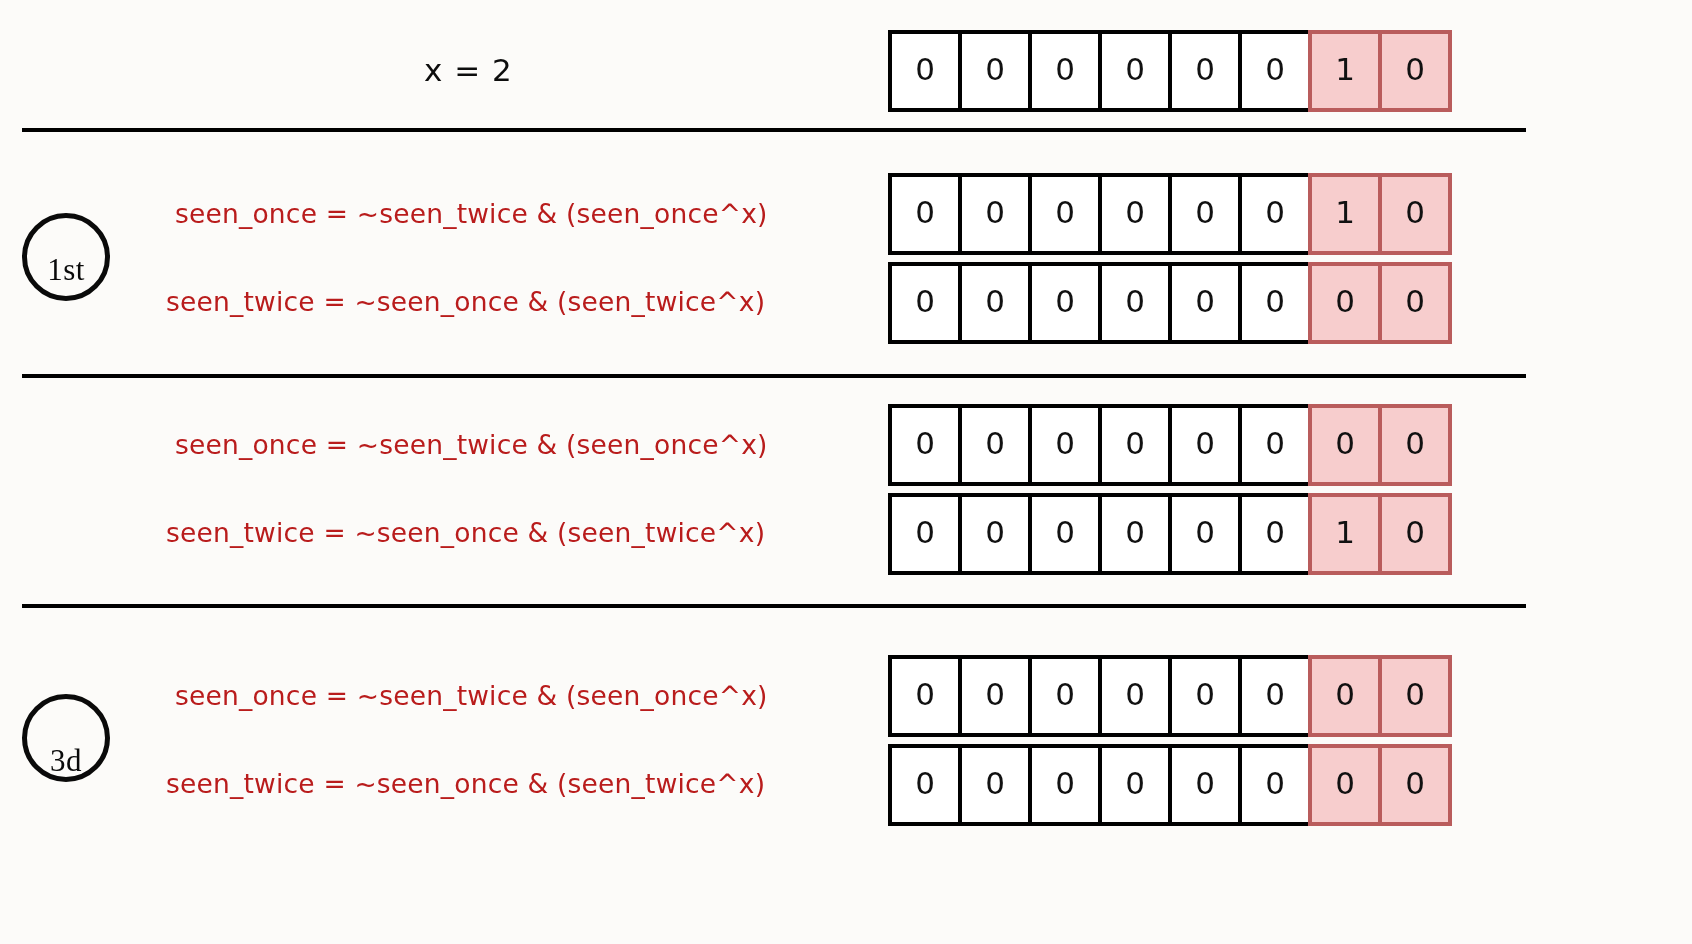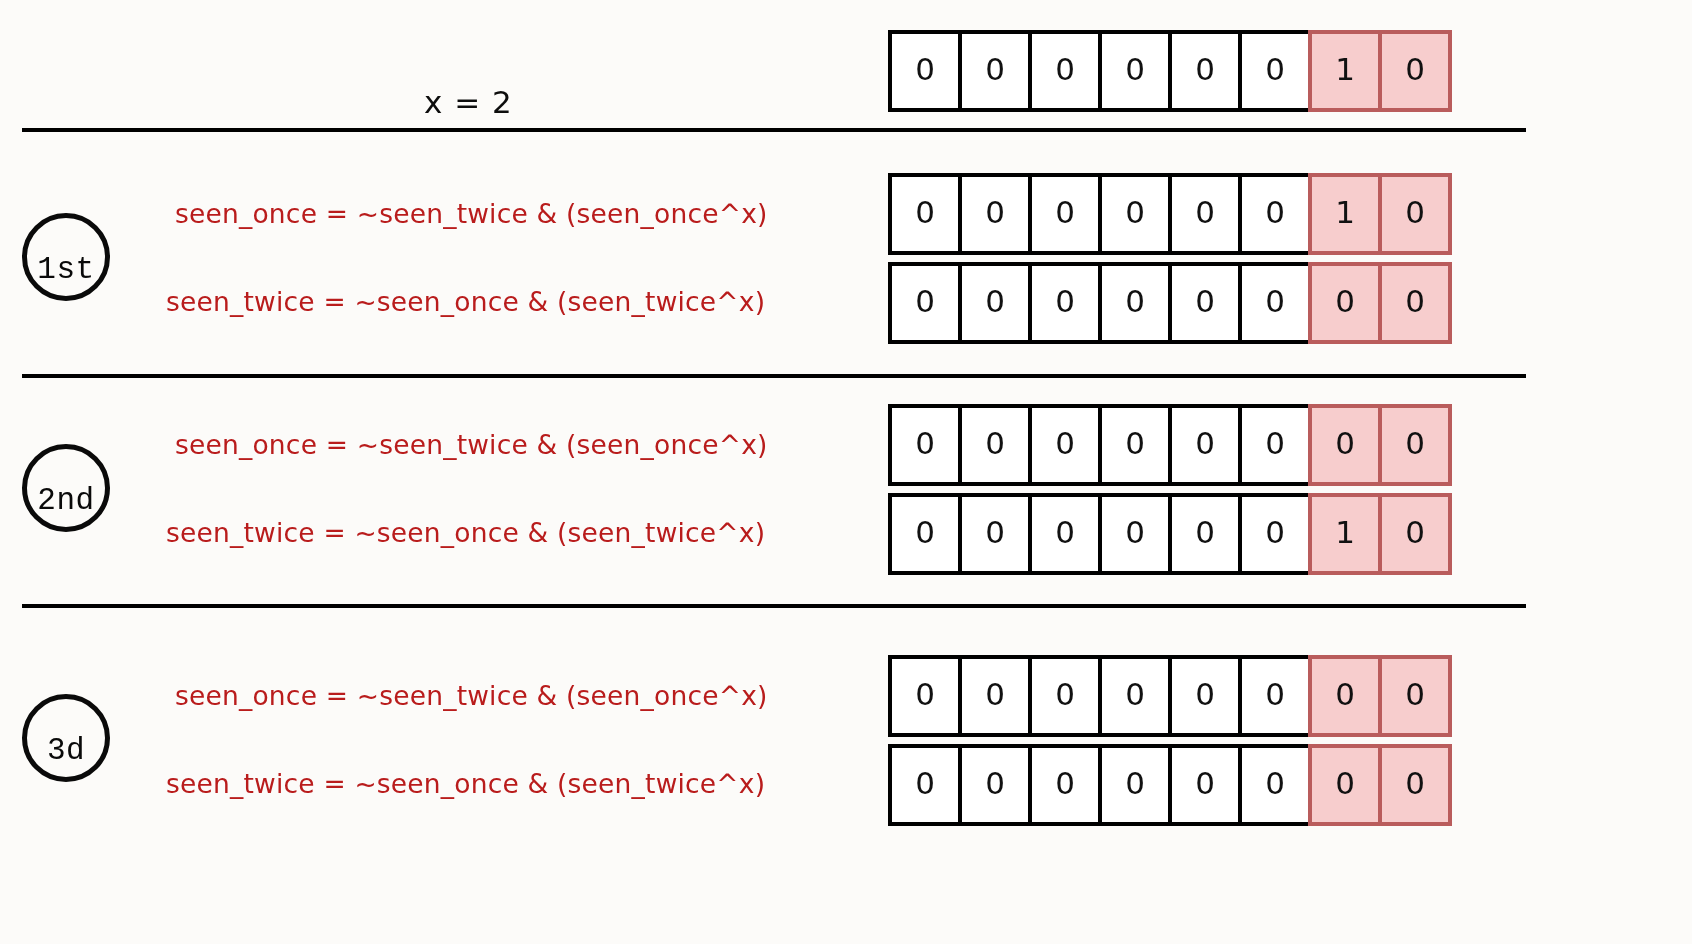--- a/index.html
+++ b/index.html
@@ -37,21 +37,21 @@
     height: 88px;
     border: 5px solid #0a0a0a;
     border-radius: 50%;
     box-sizing: border-box;
     display: flex;
     align-items: center;
     justify-content: center;
     background: transparent;
   }
   .step-badge .step-label {
-    font-family: Liberation Mono, monospace;
+    font-family: Liberation Serif, serif;
     font-size: 31px;
     color: #0a0a0a;
     letter-spacing: 0.5px;
     line-height: 1;
     transform: translateY(-1px);
     margin-top: 27px;
   }
 
   
   .formula {
@@ -64,21 +64,20 @@
     text-align: right;
   }
 
   .title-label {
     position: absolute;
     font-family: "DejaVu Sans", sans-serif;
     font-size: 31px;
     color: #0d0d0d;
     white-space: nowrap;
     letter-spacing: 1px;
-    margin-top: 32px;
   }
 
   
   .bitrow {
     position: absolute;
     display: flex;
     height: 82px;
   }
   .bitcell {
     width: 74px;
@@ -197,23 +196,20 @@
       <div class="bitcell hi">
         <span class="glyph">0</span>
       </div>
       <div class="bitcell hi">
         <span class="glyph">0</span>
       </div>
     </div>
 
   <div class="divider" style="top:374px;"></div>
 
-  <div class="step-badge" style="left:22px; top:444px;">
-    <span class="step-label">2nd</span>
-  </div>
 
   <div class="formula" style="left:175px; top:429px;">seen_once = ~seen_twice &amp; (seen_once^x)</div>
 
   <div class="bitrow" style="left:888px; top:404px;">
       <div class="bitcell">
         <span class="glyph">0</span>
       </div>
       <div class="bitcell">
         <span class="glyph">0</span>
       </div>
@@ -261,21 +257,21 @@
       <div class="bitcell hi">
         <span class="glyph">1</span>
       </div>
       <div class="bitcell hi">
         <span class="glyph">0</span>
       </div>
     </div>
 
   <div class="divider" style="top:604px;"></div>
 
-  <div class="step-badge" style="left:22px; top:694px;">
+  <div class="step-badge" style="left:22px; top:694px;align-items:flex-end;">
     <span class="step-label">3d</span>
   </div>
 
   <div class="formula" style="left:175px; top:680px;">seen_once = ~seen_twice &amp; (seen_once^x)</div>
 
   <div class="bitrow" style="left:888px; top:655px;">
       <div class="bitcell">
         <span class="glyph">0</span>
       </div>
       <div class="bitcell">

